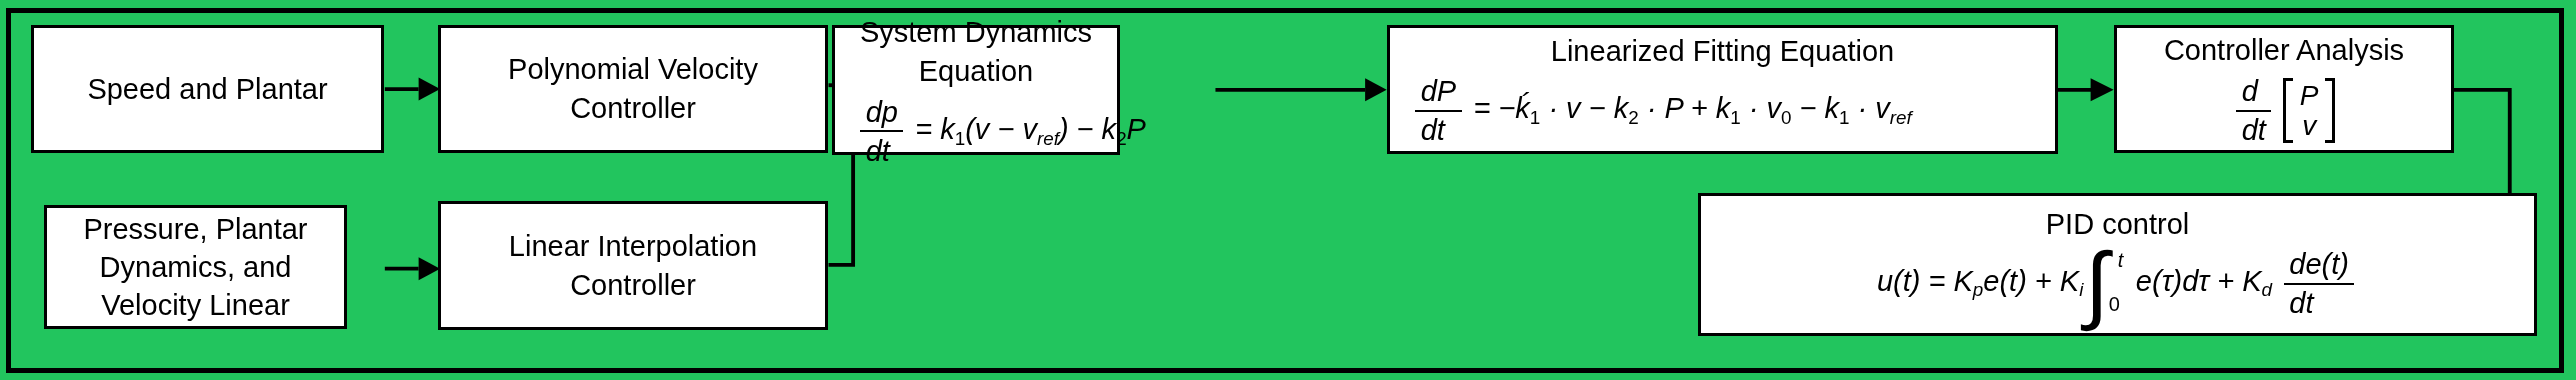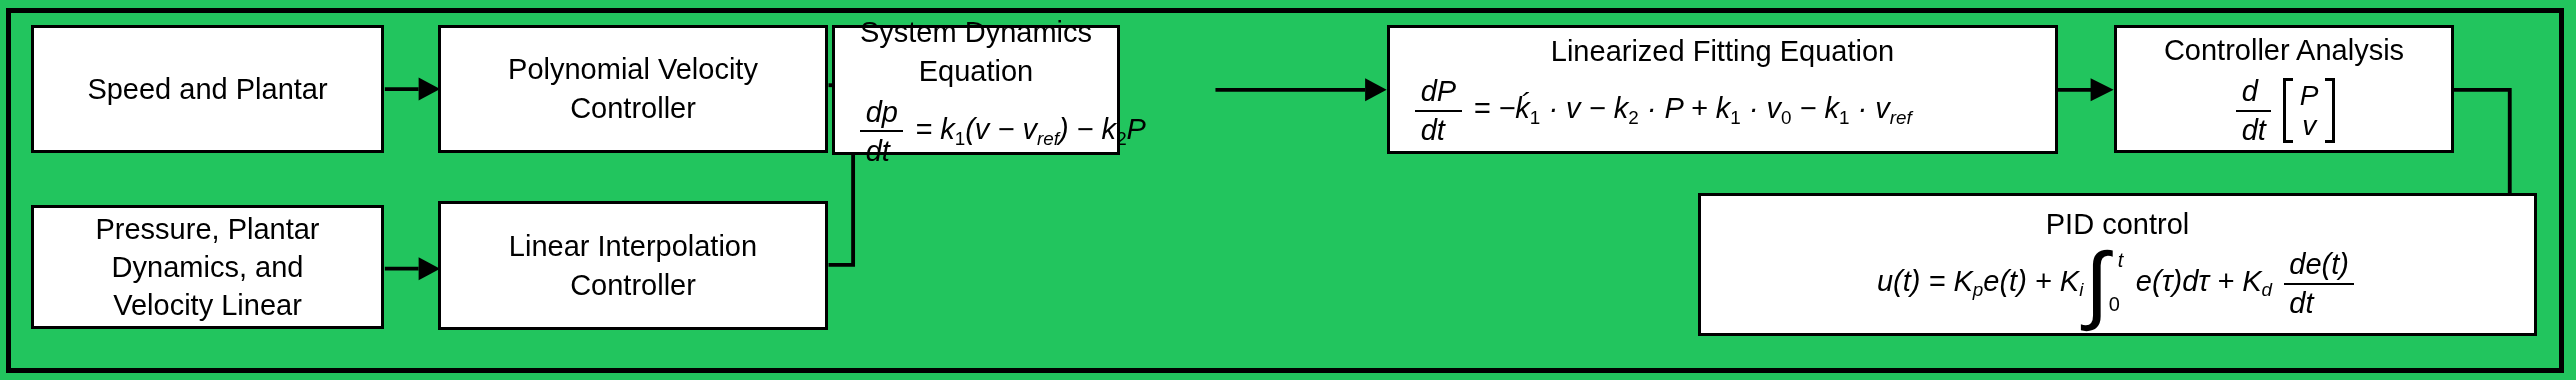--- a/index.html
+++ b/index.html
@@ -97,21 +97,21 @@
     <div class="formula"><span class="m-frac"><span class="m-num">d</span><span class="m-den">dt</span></span><span class="m-vec">
           <span class="m-br l"></span>
           <span class="m-col">
             <span class="m-vtop">P</span>
             <span class="m-vbot">v</span>
           </span>
           <span class="m-br r"></span>
         </span></div>
   </div>
 
-  <div class="box" style="left:31px;top:205px;width:353px;height:124px">
+  <div class="box" style="left:44px;top:205px;width:303px;height:124px">
     <div class="title" style="line-height:38px">
       <div>Pressure, Plantar</div>
       <div>Dynamics, and</div>
       <div>Velocity Linear</div>
     </div>
   </div>
 
   <div class="box" style="left:438px;top:201px;width:390px;height:129px">
     <div class="title">
       <div>Linear Interpolation</div>

